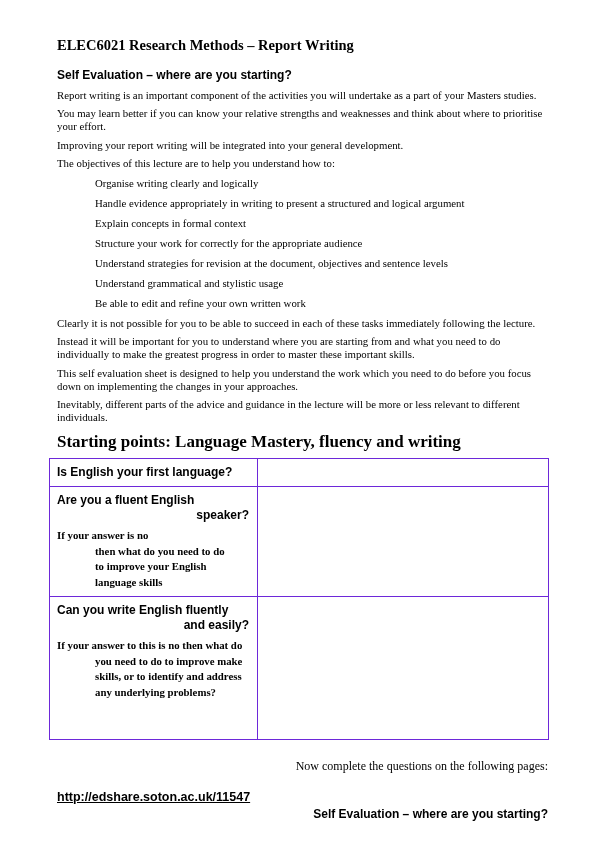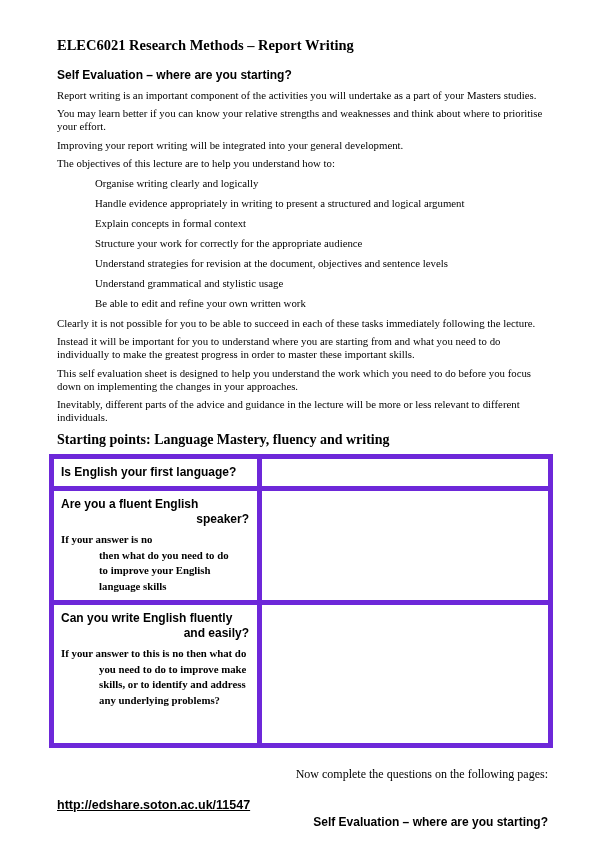--- a/index.html
+++ b/index.html
@@ -27,29 +27,29 @@
     font-size:10.8px; line-height:1.2;
     margin:0 0 5.5px 0;
   }
   .objectives { margin:2px 0 4px 0; }
   .objective-item {
     font-size:10.8px; line-height:1.2;
     margin:7px 0 7px 38px;
   }
   .section-heading {
     font-family:"Liberation Serif", serif;
-    font-size:14px; font-weight:bold;
+    font-size:17px; font-weight:bold;
     margin:8px 0 6px 0;
   }
   table.eval {
     border-collapse:collapse; table-layout:fixed;
     width:499px; margin-left:-8px;
   }
   table.eval td {
-    border:5px solid #6d28d9;
+    border:1px solid #6d28d9;
     vertical-align:top;
     padding:6px 8px 6px 7px;
     background:#ffffff;
   }
   td.q-cell { width:208px; }
   td.a-cell { width:291px; }
   tr.row-1 td { height:27px; }
   tr.row-2 td { height:109px; }
   tr.row-3 td { height:143px; }
   .q-line {

